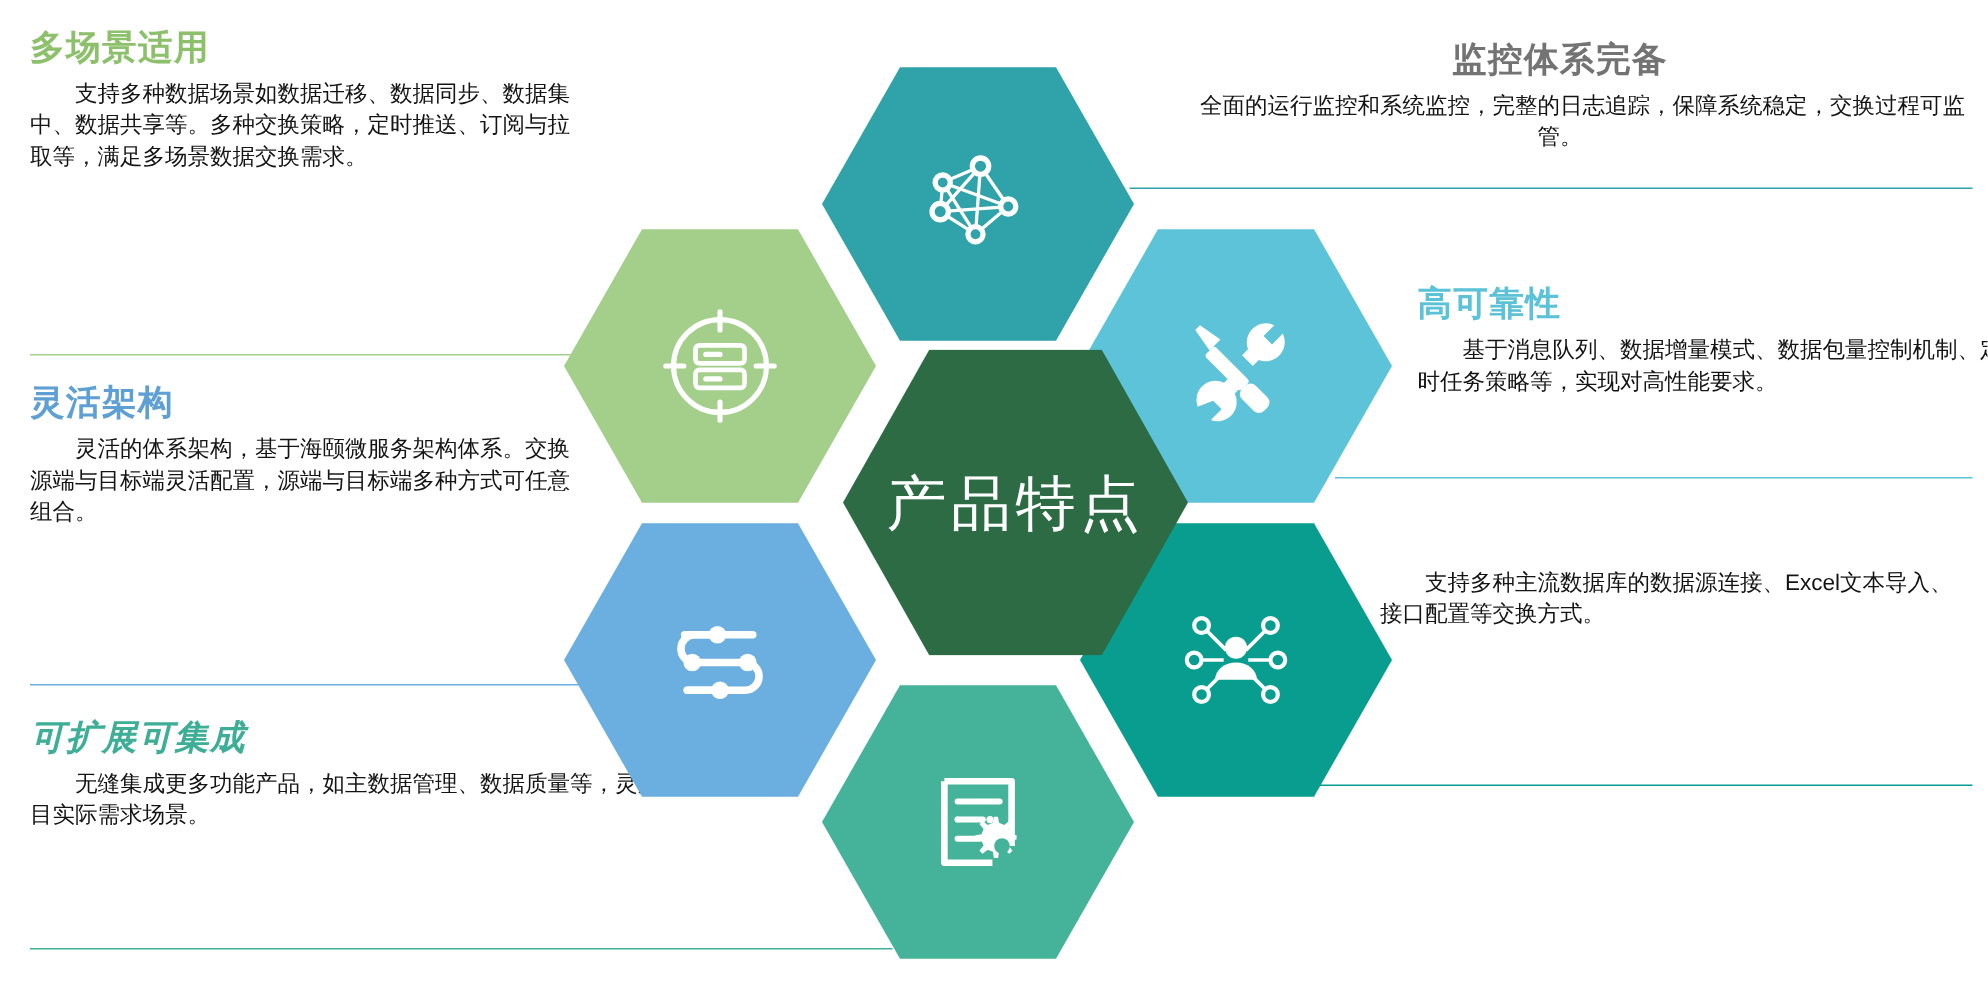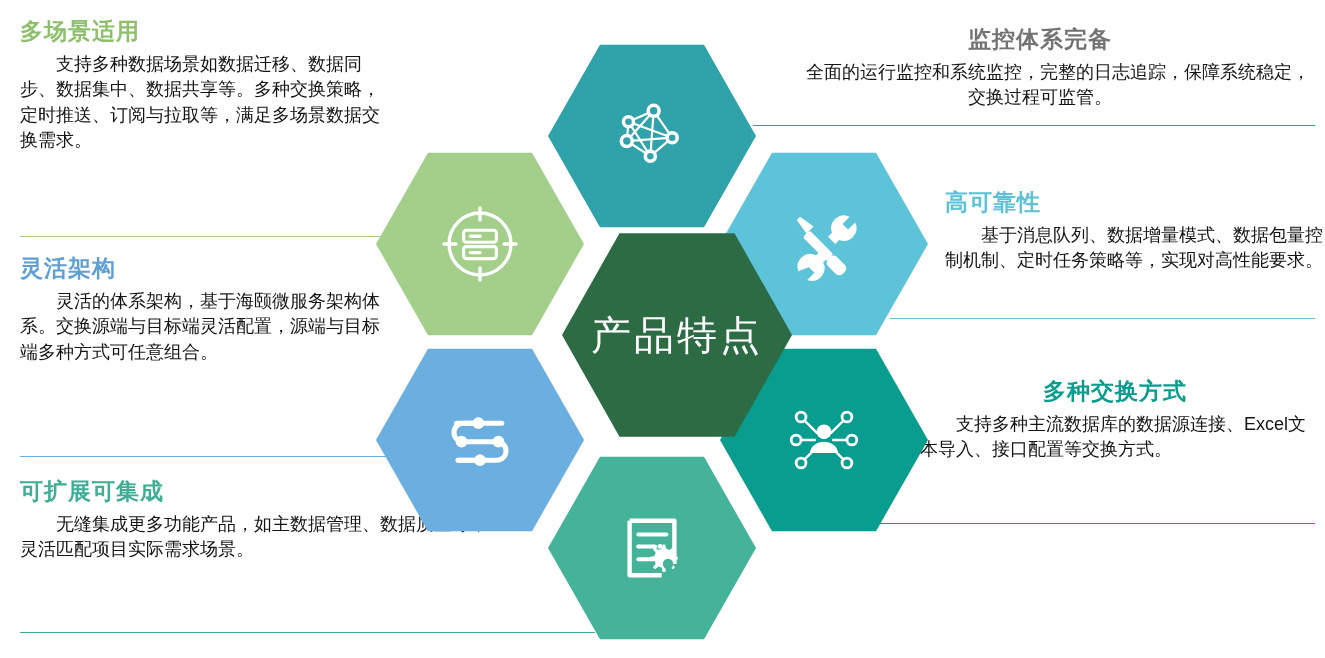--- a/index.html
+++ b/index.html
@@ -12,21 +12,21 @@
   }
   .stage{position:absolute;left:0;top:0;width:1325px;height:564px;}
 
   
   .block{position:absolute;}
   .block .ttl{
     font-size:23px;font-weight:bold;line-height:1.2;
     margin:0 0 6px 0;letter-spacing:1px;
   }
   .block .body{
-    font-size:18px;color:#141414;line-height:1.42;
+    font-size:15px;color:#141414;line-height:1.42;
     margin:0;text-indent:2em;
   }
   .block.right .ttl{text-align:center;}
   .block.right .body{text-align:left;}
   .block.left .ttl{text-align:left;}
   .block.left .body{text-align:left;}
 
   
   .rule{position:absolute;height:0;border-top:1.6px solid #999;}
 
@@ -53,39 +53,38 @@
   </div>
   <div class="rule" style="left:20px;top:236px;width:370px;border-top-color:#A4CF8B;"></div>
 
   <div class="block left" style="left:20px;top:255px;width:360px;">
     <div class="ttl" style="color:#5E9FD4;">灵活架构</div>
     <div class="body">灵活的体系架构，基于海颐微服务架构体系。交换源端与目标端灵活配置，源端与目标端多种方式可任意组合。</div>
   </div>
   <div class="rule" style="left:20px;top:456px;width:395px;border-top-color:#6BAEE0;"></div>
 
   <div class="block left" style="left:20px;top:478px;width:470px;">
-    <div class="ttl" style="color:#3FAE96;">可扩展可集成</div>
+    <div class="ttl" style="color:#3FAE96;font-style:italic;">可扩展可集成</div>
     <div class="body">无缝集成更多功能产品，如主数据管理、数据质量等，灵活匹配项目实际需求场景。</div>
   </div>
   <div class="rule" style="left:20px;top:632px;width:575px;border-top-color:#3FAE96;"></div>
 
   <div class="block right" style="left:770px;top:26px;width:540px;">
     <div class="ttl" style="color:#737373;text-align:center;">监控体系完备</div>
     <div class="body" style="text-align:center;">全面的运行监控和系统监控，完整的日志追踪，保障系统稳定，交换过程可监管。</div>
   </div>
   <div class="rule" style="left:753px;top:125px;width:562px;border-top-color:#2FA3A9;"></div>
 
   <div class="block right" style="left:920px;top:189px;width:390px;margin-left:25px;">
     <div class="ttl" style="color:#5BC2D7;text-align:left;">高可靠性</div>
     <div class="body">基于消息队列、数据增量模式、数据包量控制机制、定时任务策略等，实现对高性能要求。</div>
   </div>
   <div class="rule" style="left:890px;top:318px;width:425px;border-top-color:#5BC2D7;"></div>
 
   <div class="block right" style="left:920px;top:378px;width:390px;">
-    <div class="ttl" style="color:#089D8E;text-align:center;">多种交换方式</div>
     <div class="body">支持多种主流数据库的数据源连接、Excel文本导入、接口配置等交换方式。</div>
   </div>
   <div class="rule" style="left:868px;top:523px;width:447px;border-top-color:#089D8E;"></div>
 
   <div class="hex" style="left:548px;top:42px;width:208px;height:188px;background:#2FA3A9;">
     <span>
       <svg width="84" height="84" viewBox="0 0 100 100">
         <g stroke="#fff" stroke-width="2.6" fill="none">
           <path d="M22,33 L52,20 M52,20 L74,52 M74,52 L48,74 M48,74 L20,56 M20,56 L22,33"></path>
           <path d="M22,33 L74,52 M52,20 L48,74 M22,33 L48,74 M52,20 L20,56 M20,56 L74,52"></path>

